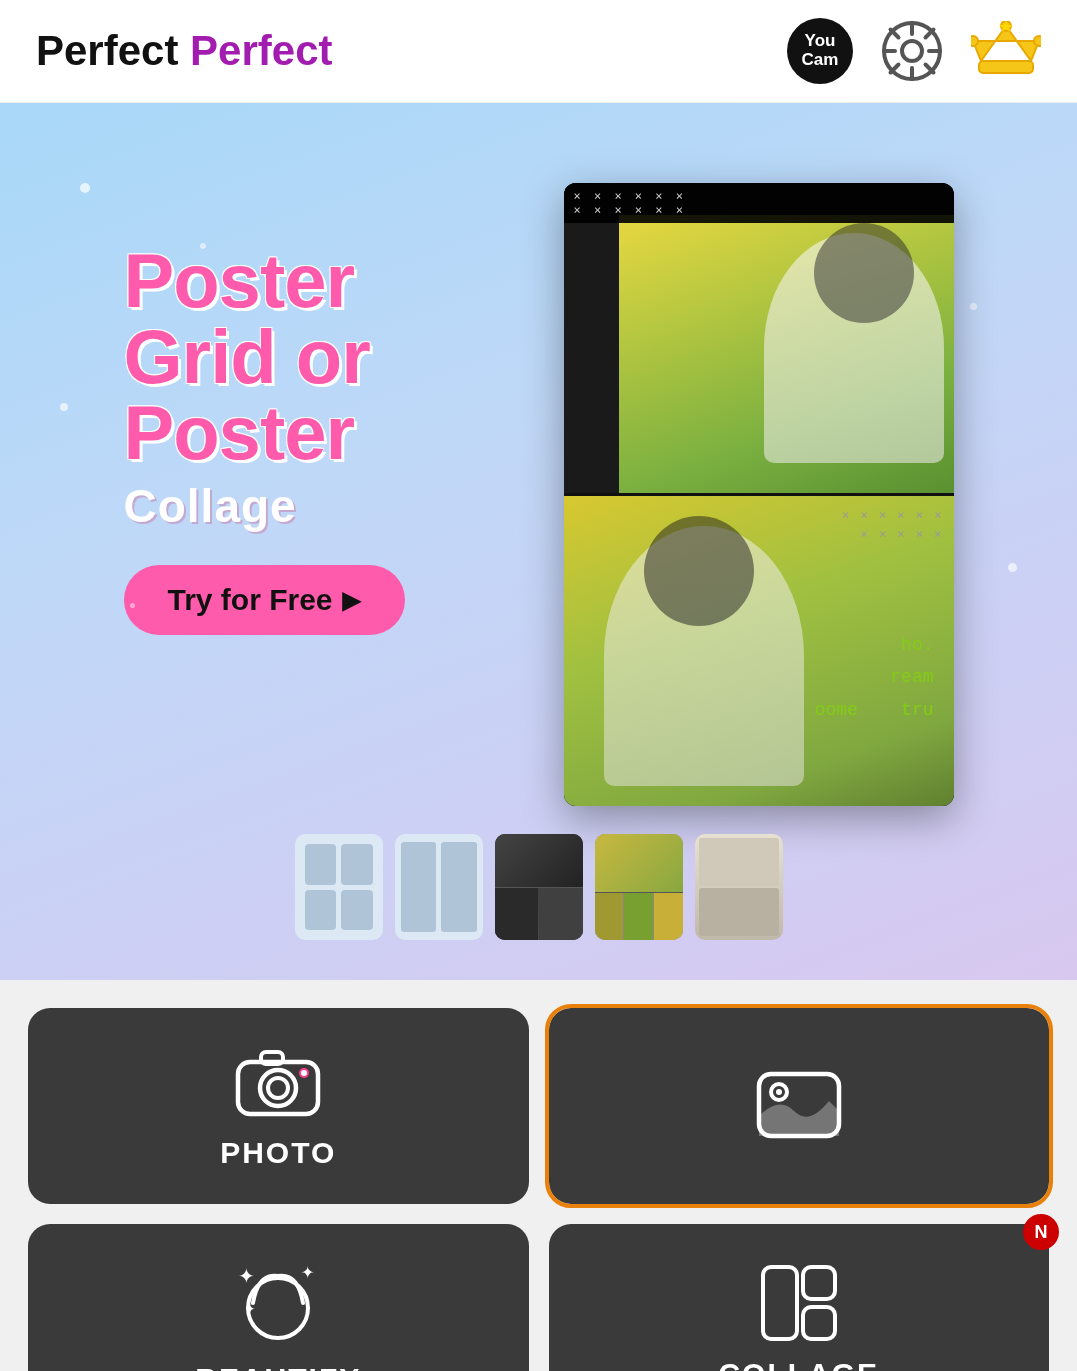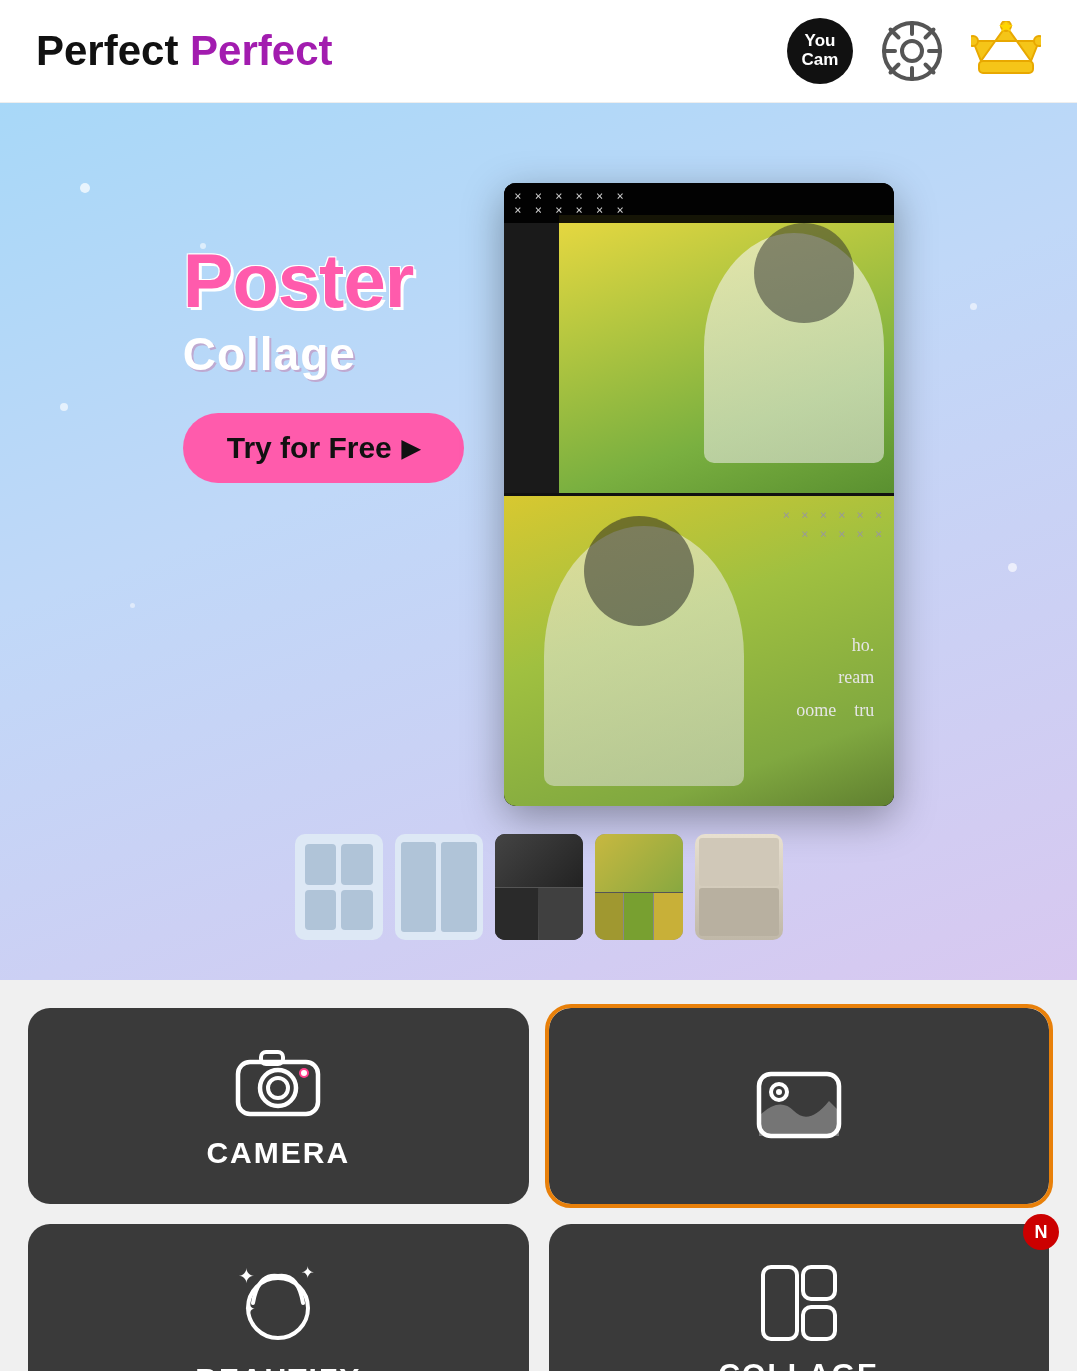--- a/index.html
+++ b/index.html
@@ -311,20 +311,21 @@
   <div class="sparkle" style="width:6px;height:6px;top:140px;left:200px;opacity:0.7;"></div>
   <div class="sparkle" style="width:8px;height:8px;top:300px;left:60px;opacity:0.8;"></div>
   <div class="sparkle" style="width:5px;height:5px;top:500px;left:130px;opacity:0.6;"></div>
   <div class="sparkle" style="width:7px;height:7px;top:200px;right:100px;opacity:0.7;"></div>
   <div class="sparkle" style="width:9px;height:9px;top:460px;right:60px;opacity:0.8;"></div>
 
   <div class="banner-content">
 
     <div class="banner-text">
       <div class="create-title">Poster</div>
+      <div class="grid-poster-title">Grid or Poster</div>
       <div class="collage-subtitle">Collage</div>
       <button class="try-free-btn">Try for Free</button>
     </div>
 
     <div class="collage-preview">
 
       <div style="position:relative; height:310px; background:#1a1a1a; overflow:hidden;">
         <div style="position:absolute;top:0;left:0;right:0;background:rgba(0,0,0,0.9);color:#ccc;font-size:12px;font-family:monospace;letter-spacing:3px;padding:6px 10px;z-index:2;">
           × × × × × ×<br>× × × × × ×
         </div>
@@ -338,21 +339,21 @@
 
       <div style="height:3px;background:#111;"></div>
 
       <div style="position:relative; height:310px; background:#1a1a1a; overflow:hidden;">
         <div style="position:absolute;top:0;left:0;right:0;bottom:0;background:linear-gradient(160deg,#d8c830 0%,#a0c040 40%,#80a840 80%,#608030 100%);"></div>
 
         <div style="position:absolute;top:30px;left:40px;width:200px;height:260px;background:linear-gradient(to bottom,#f0f0ea 0%,#e0e0d8 100%);border-radius:50% 50% 10px 10px;opacity:0.55;"></div>
         <div style="position:absolute;top:20px;left:80px;width:110px;height:110px;background:#1e1e1e;border-radius:50%;opacity:0.5;"></div>
 
         <div style="position:absolute;top:10px;right:10px;color:#999;font-size:12px;font-family:monospace;letter-spacing:2px;line-height:1.6;text-align:right;">× × × × × ×<br>× × × × ×</div>
-        <div style="position:absolute;bottom:80px;right:20px;color:#e5e5e5;font-size:18px;font-family:Liberation Serif, serif;line-height:1.8;text-align:right;">ho.<br>ream<br>oome &nbsp;&nbsp; tru</div>
+        <div style="position:absolute;bottom:80px;right:20px;color:#84cc16;font-size:18px;font-family:Liberation Mono, monospace;line-height:1.8;text-align:right;">ho.<br>ream<br>oome &nbsp;&nbsp; tru</div>
       </div>
     </div>
   </div>
 
   <div class="template-row">
 
     <div class="template-thumb">
       <div class="thumb-grid">
         <div class="thumb-cell"></div>
         <div class="thumb-cell"></div>
@@ -402,21 +403,21 @@
     <div class="camera-icon-wrap">
       <svg width="90" height="80" viewBox="0 0 90 80">
         <rect x="5" y="20" width="80" height="52" rx="12" fill="none" stroke="white" stroke-width="4.5"></rect>
         <circle cx="45" cy="46" r="18" fill="none" stroke="white" stroke-width="4.5"></circle>
         <circle cx="45" cy="46" r="10" fill="none" stroke="white" stroke-width="4"></circle>
         <rect x="28" y="10" width="22" height="12" rx="5" fill="none" stroke="white" stroke-width="4"></rect>
         <circle cx="71" cy="31" r="5" fill="#ff3e8a"></circle>
         <circle cx="71" cy="31" r="3" fill="white"></circle>
       </svg>
     </div>
-    <div class="nav-tile-label">CAMERA</div>
+    <div class="nav-tile-label">PHOTO</div>
   </div>
 
   <div class="nav-tile highlighted">
     <div class="photo-edit-icon-wrap">
       <svg width="90" height="80" viewBox="0 0 90 80">
         <rect x="5" y="8" width="80" height="62" rx="12" fill="none" stroke="white" stroke-width="4.5"></rect>
         <path d="M5 50 Q25 30 40 45 Q55 60 75 35 L85 45 L85 70 Q85 70 5 70 Z" fill="rgba(255,255,255,0.3)"></path>
         <circle cx="25" cy="26" r="8" fill="none" stroke="white" stroke-width="4"></circle>
         <circle cx="25" cy="26" r="3" fill="white"></circle>
       </svg>

